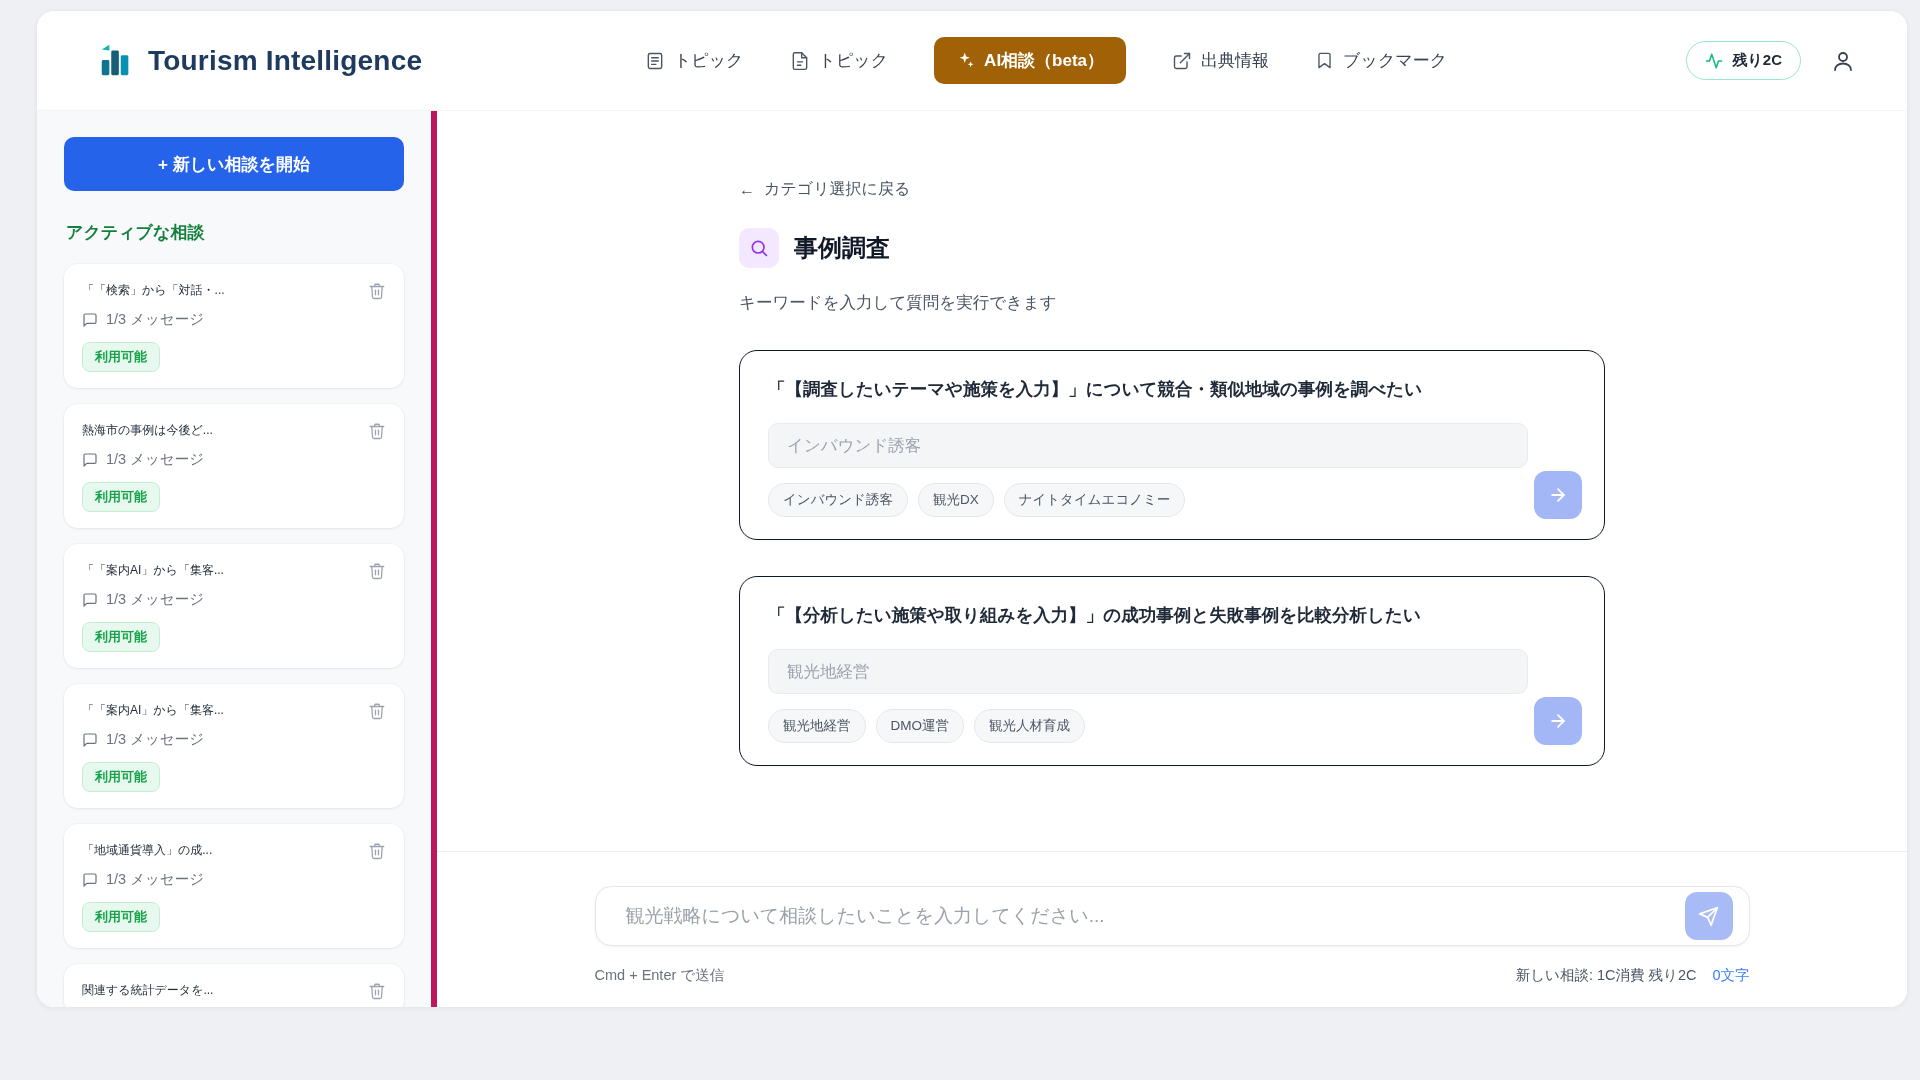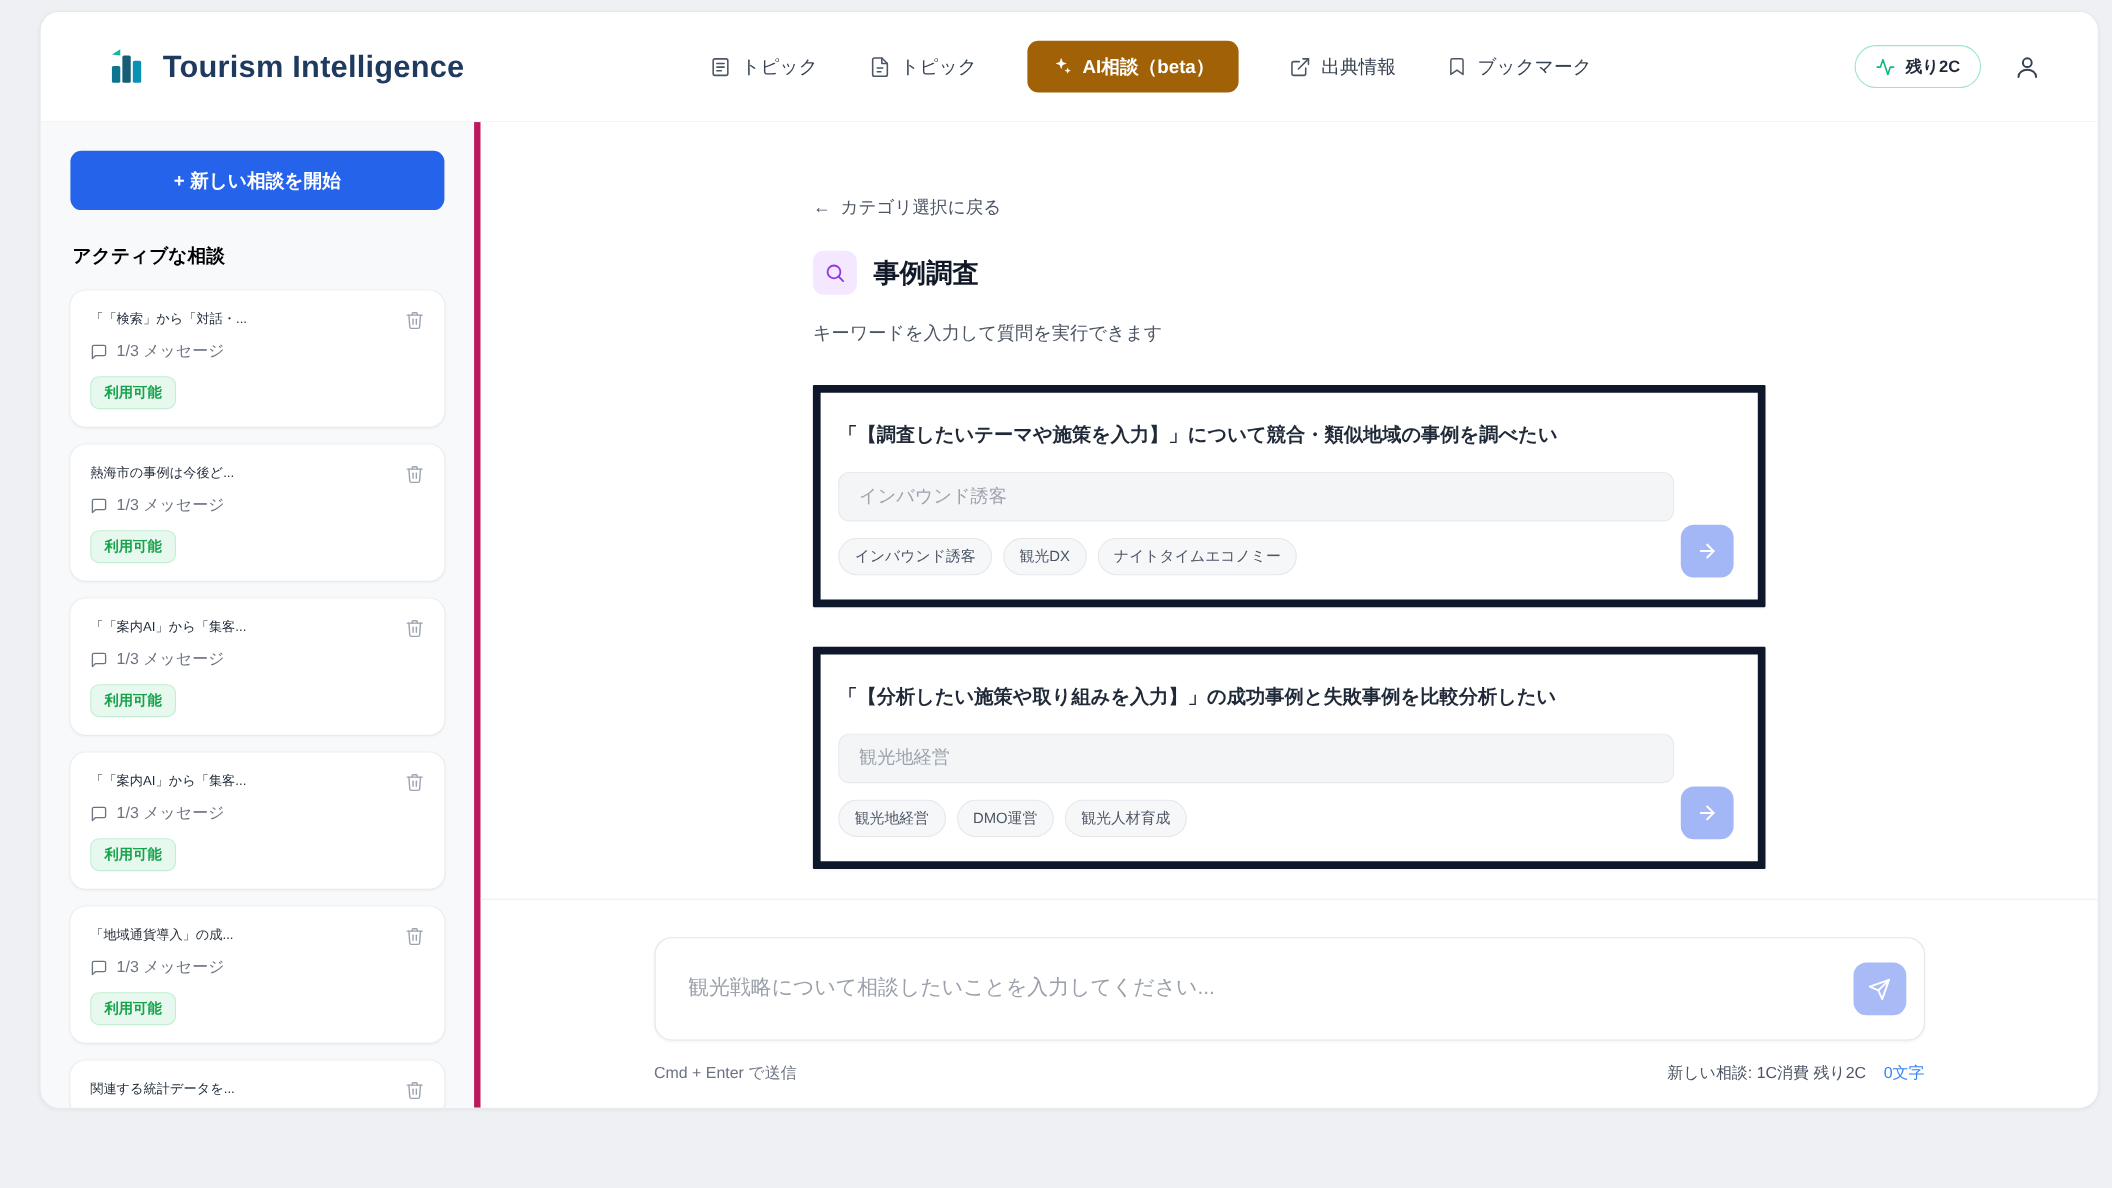--- a/index.html
+++ b/index.html
@@ -27,55 +27,55 @@
   .user-btn{color:#374151;cursor:pointer;}
 
   
   .body{flex:1;display:flex;min-height:0;}
 
   
   .sidebar{flex:0 0 400px;width:400px;background:#f8f9fb;border-right:6px solid #be185d;
     padding:26px 27px;overflow:hidden;}
   .new-btn{width:100%;height:54px;background:#2563eb;color:#fff;border:none;border-radius:10px;
     font-size:17px;font-weight:600;cursor:pointer;font-family:inherit;}
-  .section-title{margin:30px 0 20px 2px;font-size:17px;font-weight:bold;color:#000000;}
+  .section-title{margin:30px 0 20px 2px;font-size:17px;font-weight:bold;color:#15803d;}
   .conv-card{position:relative;background:#fff;border-radius:14px;padding:18px 18px 16px;margin-bottom:16px;
     box-shadow:0 1px 3px rgba(16,24,40,.07),0 0 0 1px rgba(16,24,40,.02);cursor:pointer;}
   .conv-title{font-size:12px;font-weight:500;color:#1f2937;white-space:nowrap;overflow:hidden;max-width:272px;}
   .conv-trash{position:absolute;top:16px;right:16px;color:#9ca3af;cursor:pointer;padding:2px;}
   .conv-meta{display:flex;align-items:center;gap:8px;margin-top:11px;color:#6b7280;font-size:14.5px;}
   .conv-badge{display:inline-block;margin-top:13px;background:#e7f8ee;color:#16a34a;border:1px solid #c3eed3;
     font-size:13px;font-weight:bold;padding:5px 12px;border-radius:8px;}
 
   
   .main{flex:1;display:flex;flex-direction:column;min-width:0;background:#fff;}
   .content{flex:1;overflow:hidden;display:flex;justify-content:center;padding-top:68px;}
   .content-inner{width:866px;}
   .back-link{display:inline-flex;align-items:center;gap:9px;color:#4b5563;font-size:16px;cursor:pointer;}
   .cat-header{display:flex;align-items:center;gap:15px;margin-top:28px;}
   .cat-icon{width:40px;height:40px;border-radius:10px;background:#f3e8ff;display:flex;align-items:center;justify-content:center;}
   .cat-title{font-size:24px;font-weight:bold;color:#111827;margin:0;}
   .cat-sub{margin:24px 0 0;font-size:16.5px;color:#4b5563;}
 
-  .qcard{position:relative;border:7px solid #0f172a;border-radius:1px;background:#fff;
-    padding:26px 16px 22px;margin-top:36px;box-shadow:0 1px 2px rgba(16,24,40,.03);}
+  .qcard{position:relative;border:1px solid #0f172a;border-radius:18px;background:#fff;
+    padding:26px 28px 22px;margin-top:36px;box-shadow:0 1px 2px rgba(16,24,40,.03);}
   .qcard-title{font-size:17.5px;font-weight:600;color:#1f2937;}
   .qcard-input{margin-top:22px;width:760px;height:45px;background:#f4f5f7;border:1px solid #e8eaee;
     border-radius:10px;padding:0 18px;font-size:16.5px;color:#111827;font-family:inherit;outline:none;}
   .qcard-input::placeholder{color:#9ca3af;}
   .chips{margin-top:15px;display:flex;gap:10px;flex-wrap:wrap;}
   .chip{border:1px solid #e5e7eb;background:#f6f7f9;color:#4b5563;font-size:13.5px;
     padding:7px 14px;border-radius:999px;cursor:pointer;white-space:nowrap;}
   .arrow-btn{position:absolute;right:22px;bottom:20px;width:48px;height:48px;border:none;border-radius:12px;
     background:#a3b7f7;color:#fff;display:flex;align-items:center;justify-content:center;cursor:pointer;}
 
   
   .composer{flex:0 0 auto;border-top:1px solid #eceef1;display:flex;justify-content:center;padding:34px 0 22px;}
   .composer-inner{width:1155px;}
-  .composer-box{height:94px;border:1px solid #e3e6ea;border-radius:16px;display:flex;align-items:center;
+  .composer-box{height:60px;border:1px solid #e3e6ea;border-radius:16px;display:flex;align-items:center;
     padding:0 16px 0 28px;box-shadow:0 1px 3px rgba(16,24,40,.05);background:#fff;}
   .composer-box input{flex:1;border:none;outline:none;font-size:19px;font-family:inherit;color:#111827;background:transparent;}
   .composer-box input::placeholder{color:#9aa1ab;}
   .send-btn{width:48px;height:48px;border:none;border-radius:12px;background:#a9bbf6;color:#fff;
     display:flex;align-items:center;justify-content:center;cursor:pointer;flex:0 0 48px;}
   .composer-hints{display:flex;justify-content:space-between;margin-top:20px;font-size:14.5px;color:#6b7280;}
   .hint-right{display:flex;gap:16px;color:#4b5563;}
   .char-count{color:#3b82f6;}
 </style>
 </head>

